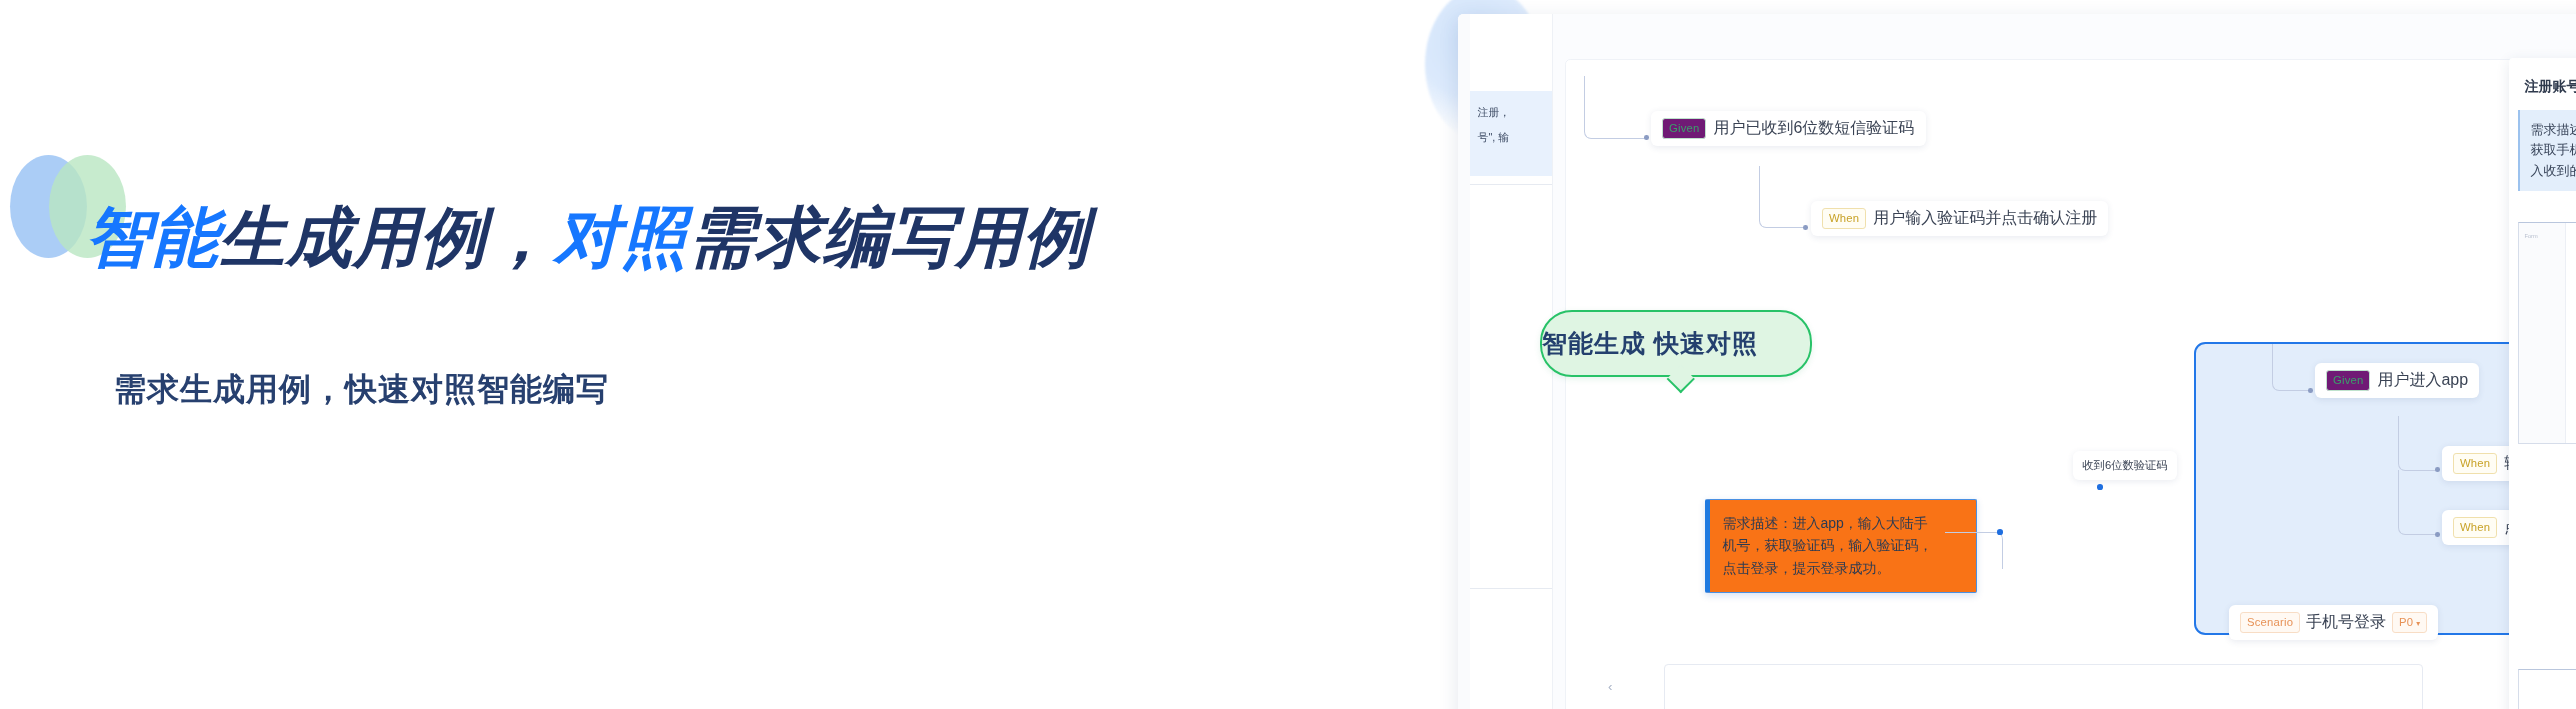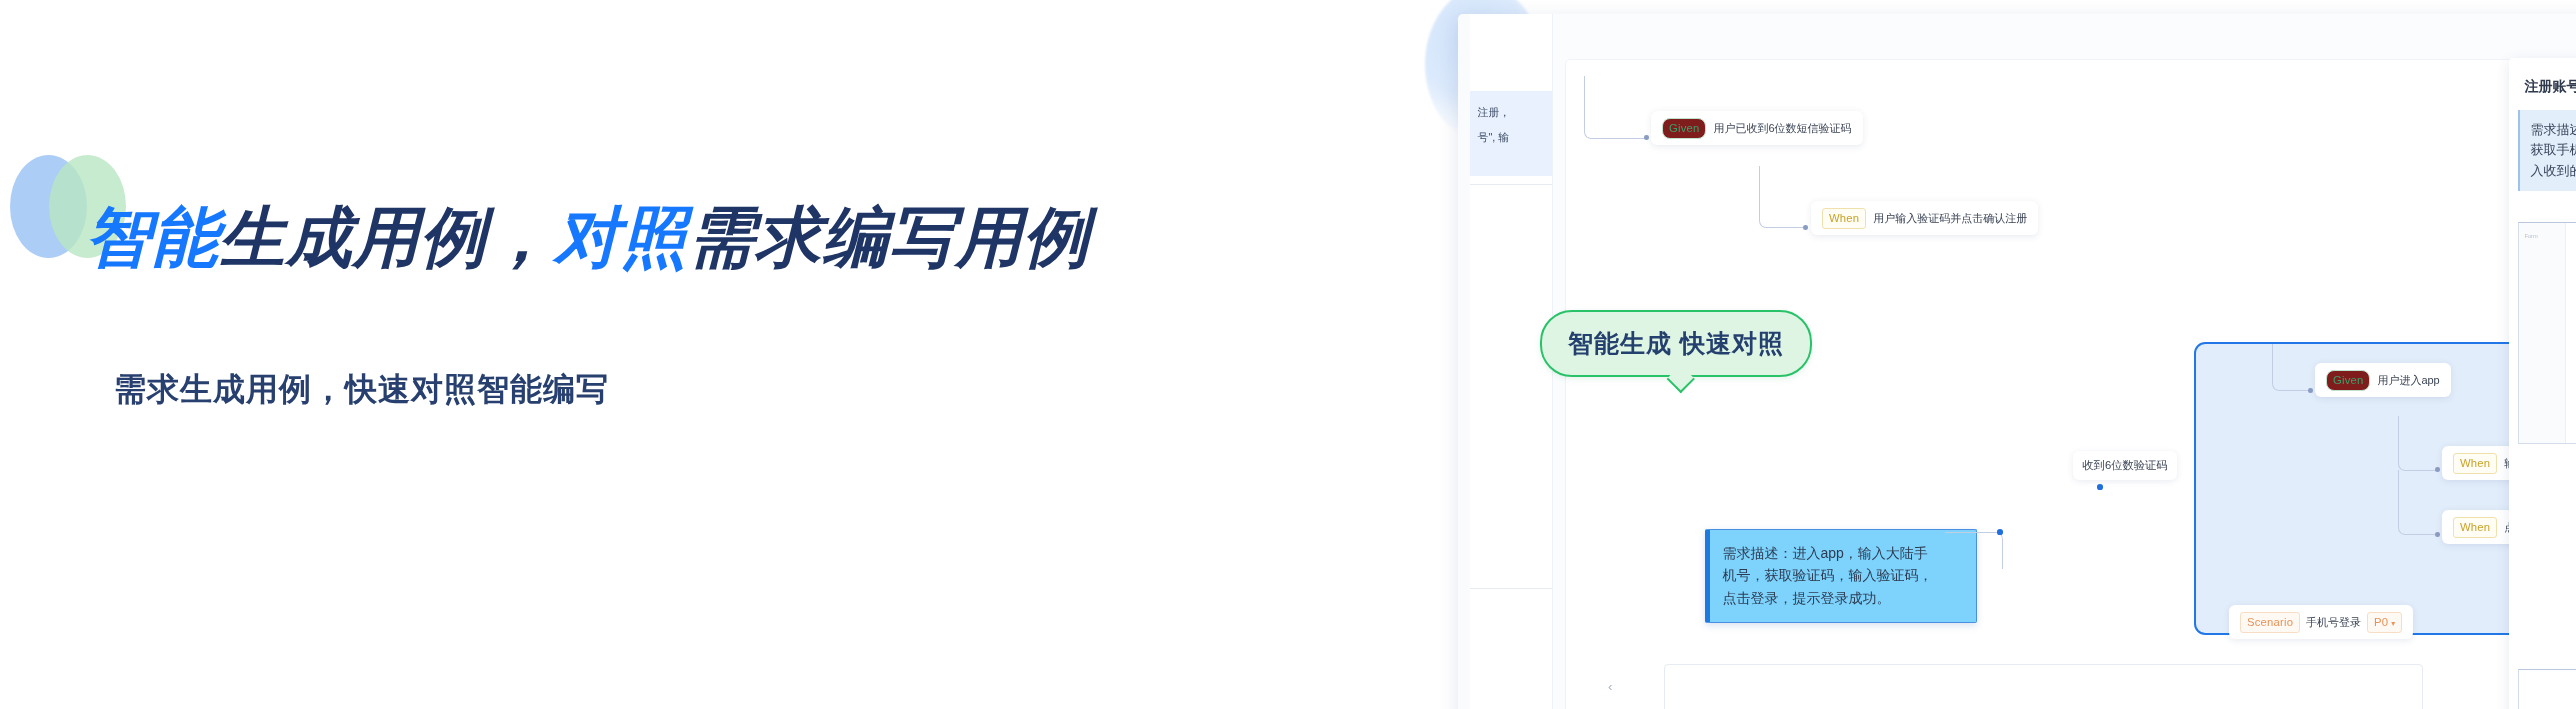--- a/index.html
+++ b/index.html
@@ -69,49 +69,49 @@
   .node{
     position:absolute;display:flex;align-items:center;gap:7.2px;
     background:#ffffff;border-radius:6.2px;padding:6.7px 11.3px;
     box-shadow:0 1.5px 6.2px rgba(45,70,120,.10);
     white-space:nowrap;
   }
   .tag{
     font-size:11.3px;font-weight:400;line-height:1;
     padding:3.6px 5.7px;border-radius:3.1px;border:0.5px solid;letter-spacing:0.2px;
   }
-  .tag-given{color:#3aa06a;border-color:#bfe3cd;background:#7f1d1d;border-radius:8px;}
+  .tag-given{color:#3aa06a;border-color:#bfe3cd;background:#701a75;}
   .tag-when{color:#c8a227;border-color:#f0e0ac;background:#fffdf4;}
   .tag-scn{color:#e79257;border-color:#f8ddc5;background:#fff9f3;}
-  .node-text{font-size:11px;color:#3a4354;}
+  .node-text{font-size:16px;color:#3a4354;}
   .node-text.sm{font-size:11.3px;}
 
   
   .conn{position:absolute;border-color:#c3cde3;border-style:solid;border-width:0;}
   .dot{position:absolute;width:4.6px;height:4.6px;border-radius:50%;background:#8c9dc4;}
   .dot.blue{background:#1f6fe0;width:5.7px;height:5.7px;}
 
   
   .bubble{
     position:absolute;left:-13px;top:296px;width:268px;height:63px;
     background:#dff5e3;border:2.6px solid #28c268;border-radius:32px;
-    display:flex;align-items:center;justify-content:center;
+    display:flex;align-items:center;justify-content:flex-start;
     box-shadow:0 2.1px 6.2px rgba(40,160,90,.12);
   }
   .bubble span{font-size:25px;font-weight:700;color:#24406e;letter-spacing:1px;}
   .bubble-tail{
     position:absolute;left:118px;top:355px;width:17.5px;height:17.5px;
     background:#dff5e3;border-right:2.6px solid #28c268;border-bottom:2.6px solid #28c268;
     transform:rotate(45deg);
   }
 
   
   .req-tip{
-    position:absolute;left:152px;top:515px;width:240px;
-    background:#7dd3fc;border:1px solid #4a90e2;border-left:5.2px solid #1f7ae0;
+    position:absolute;left:152px;top:485px;width:240px;
+    background:#f97316;border:1px solid #4a90e2;border-left:5.2px solid #1f7ae0;
     border-radius:2.1px;padding:11.3px 13.4px 12.4px 12.4px;
     box-shadow:0 2.1px 7.2px rgba(30,90,180,.16);
   }
   .req-tip p{margin:0;font-size:14px;line-height:1.62;color:#2d3b52;}
 
   
   .detail{
     position:absolute;left:956px;top:44px;width:371px;height:680px;
     background:#ffffff;border-radius:4.1px;box-shadow:0 3.1px 13.4px rgba(40,60,110,.11);
     overflow:hidden;

